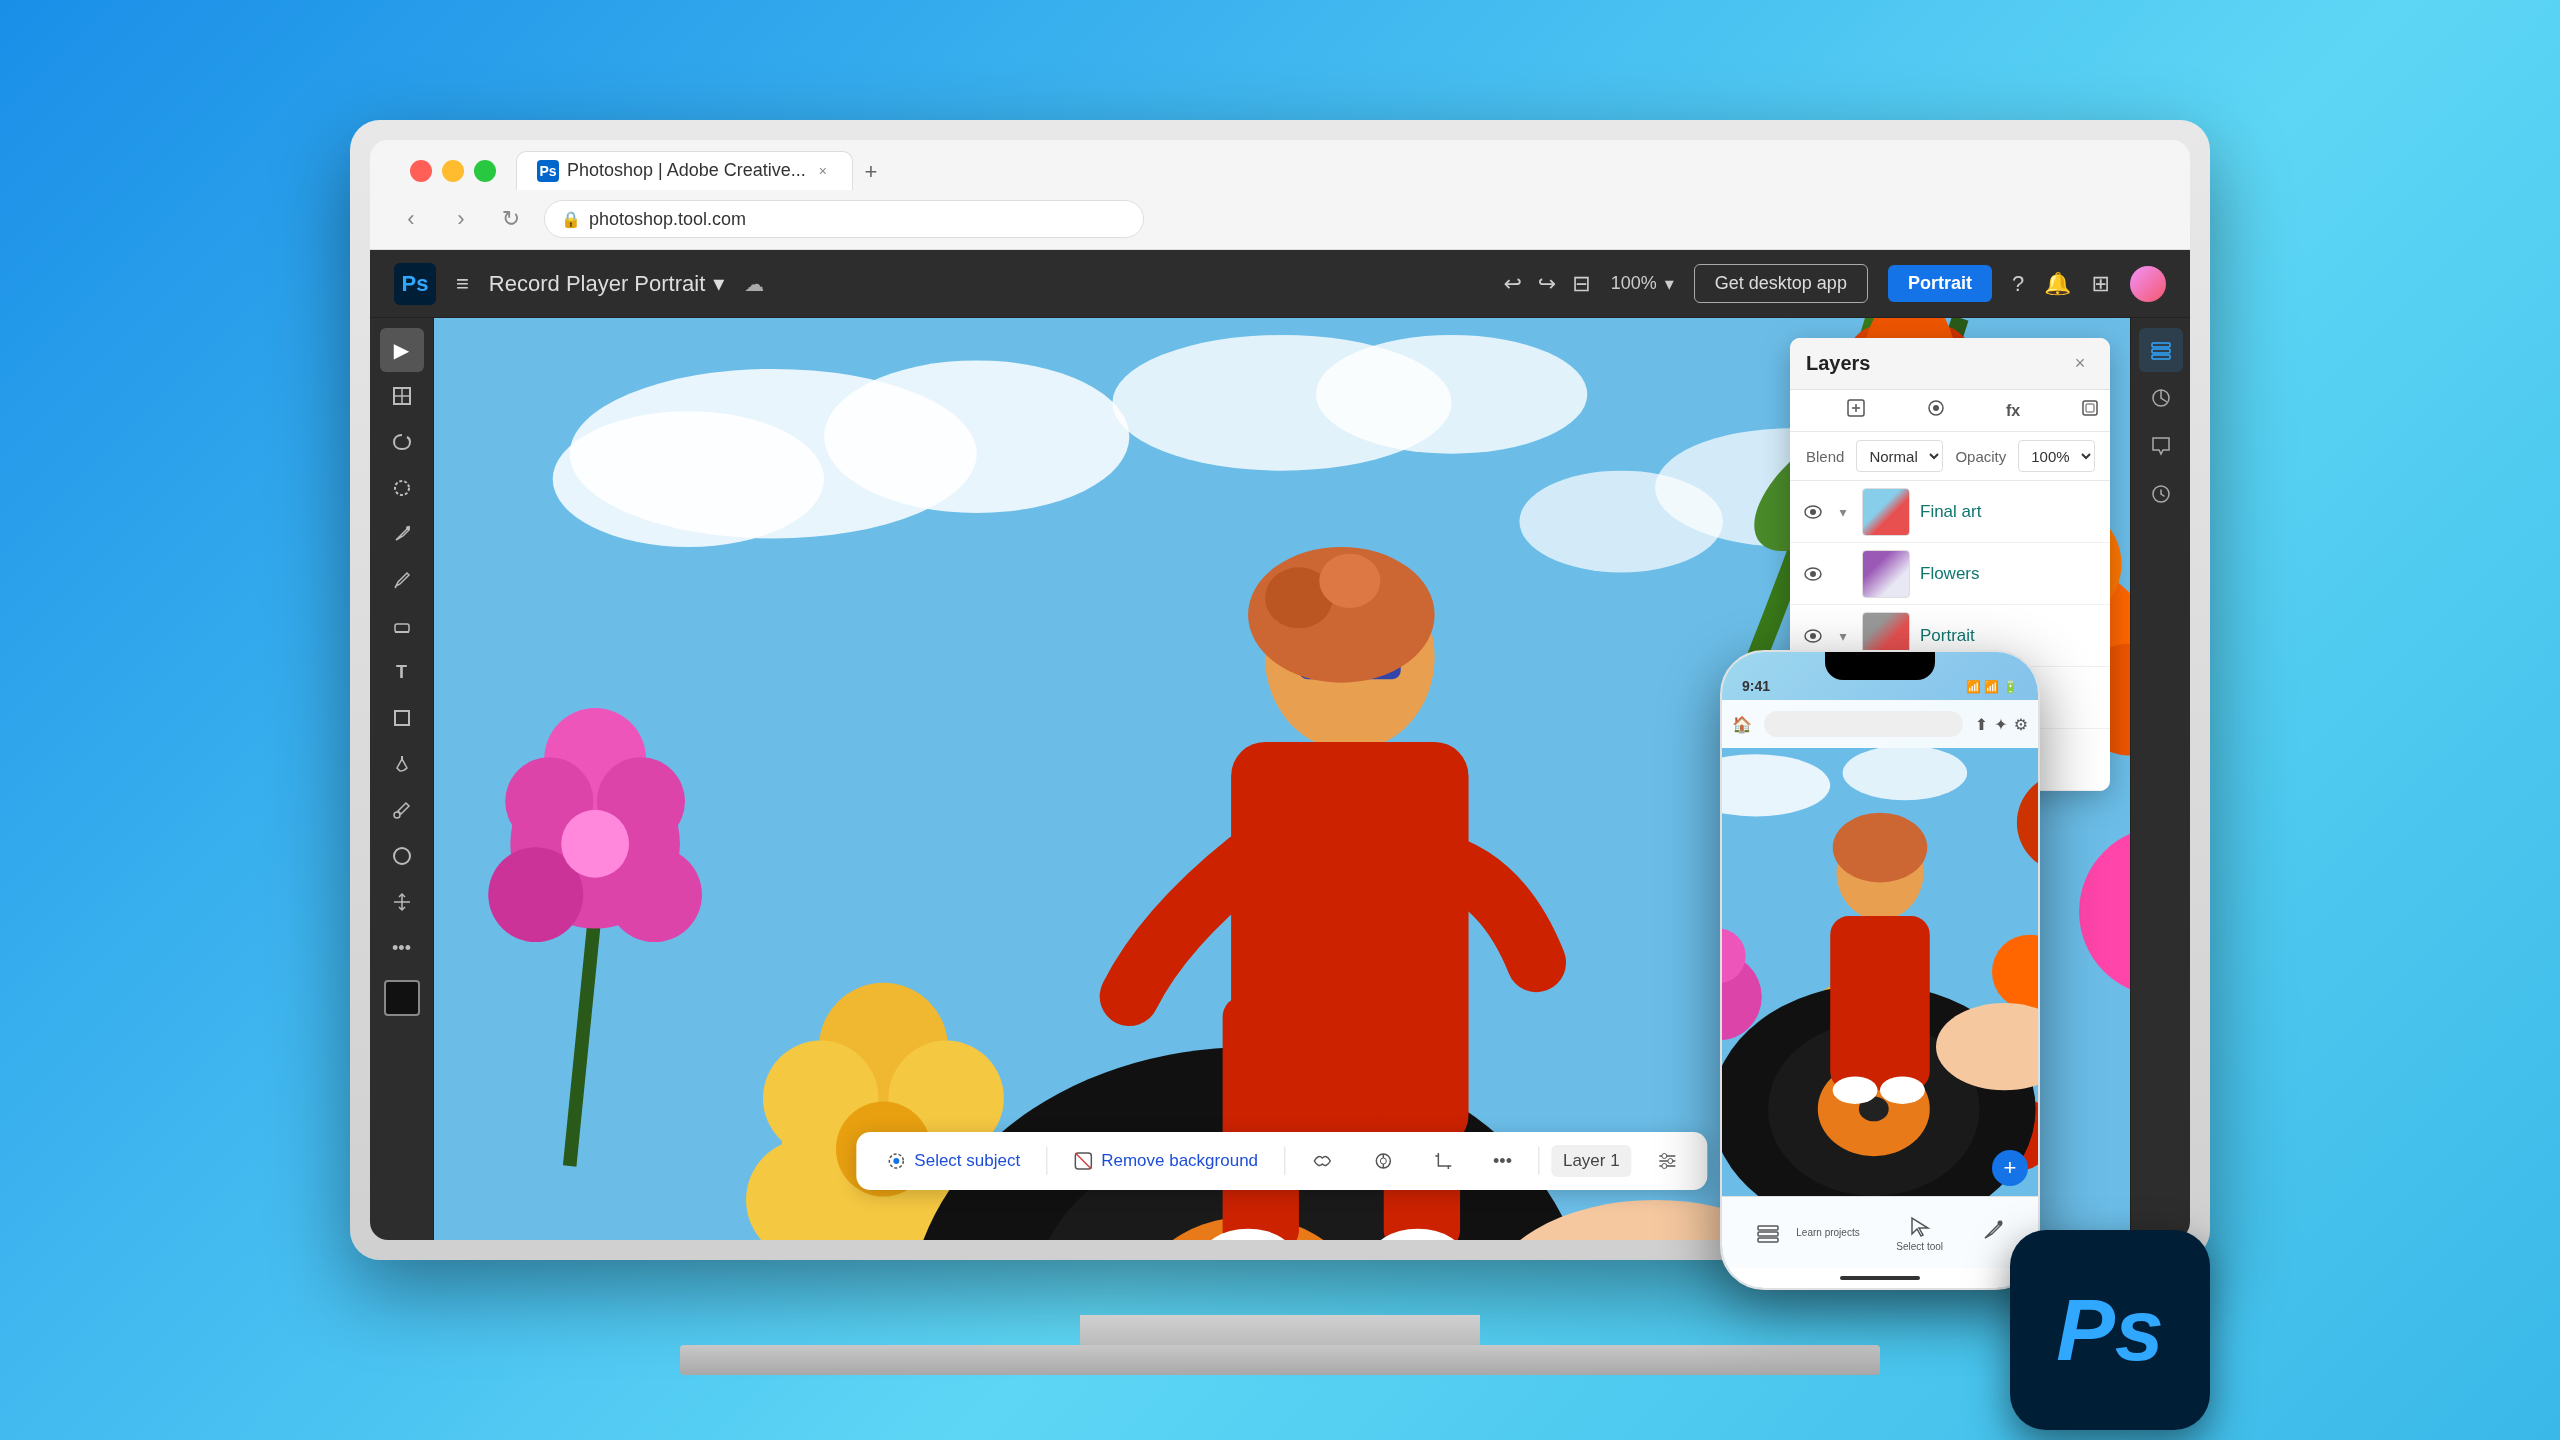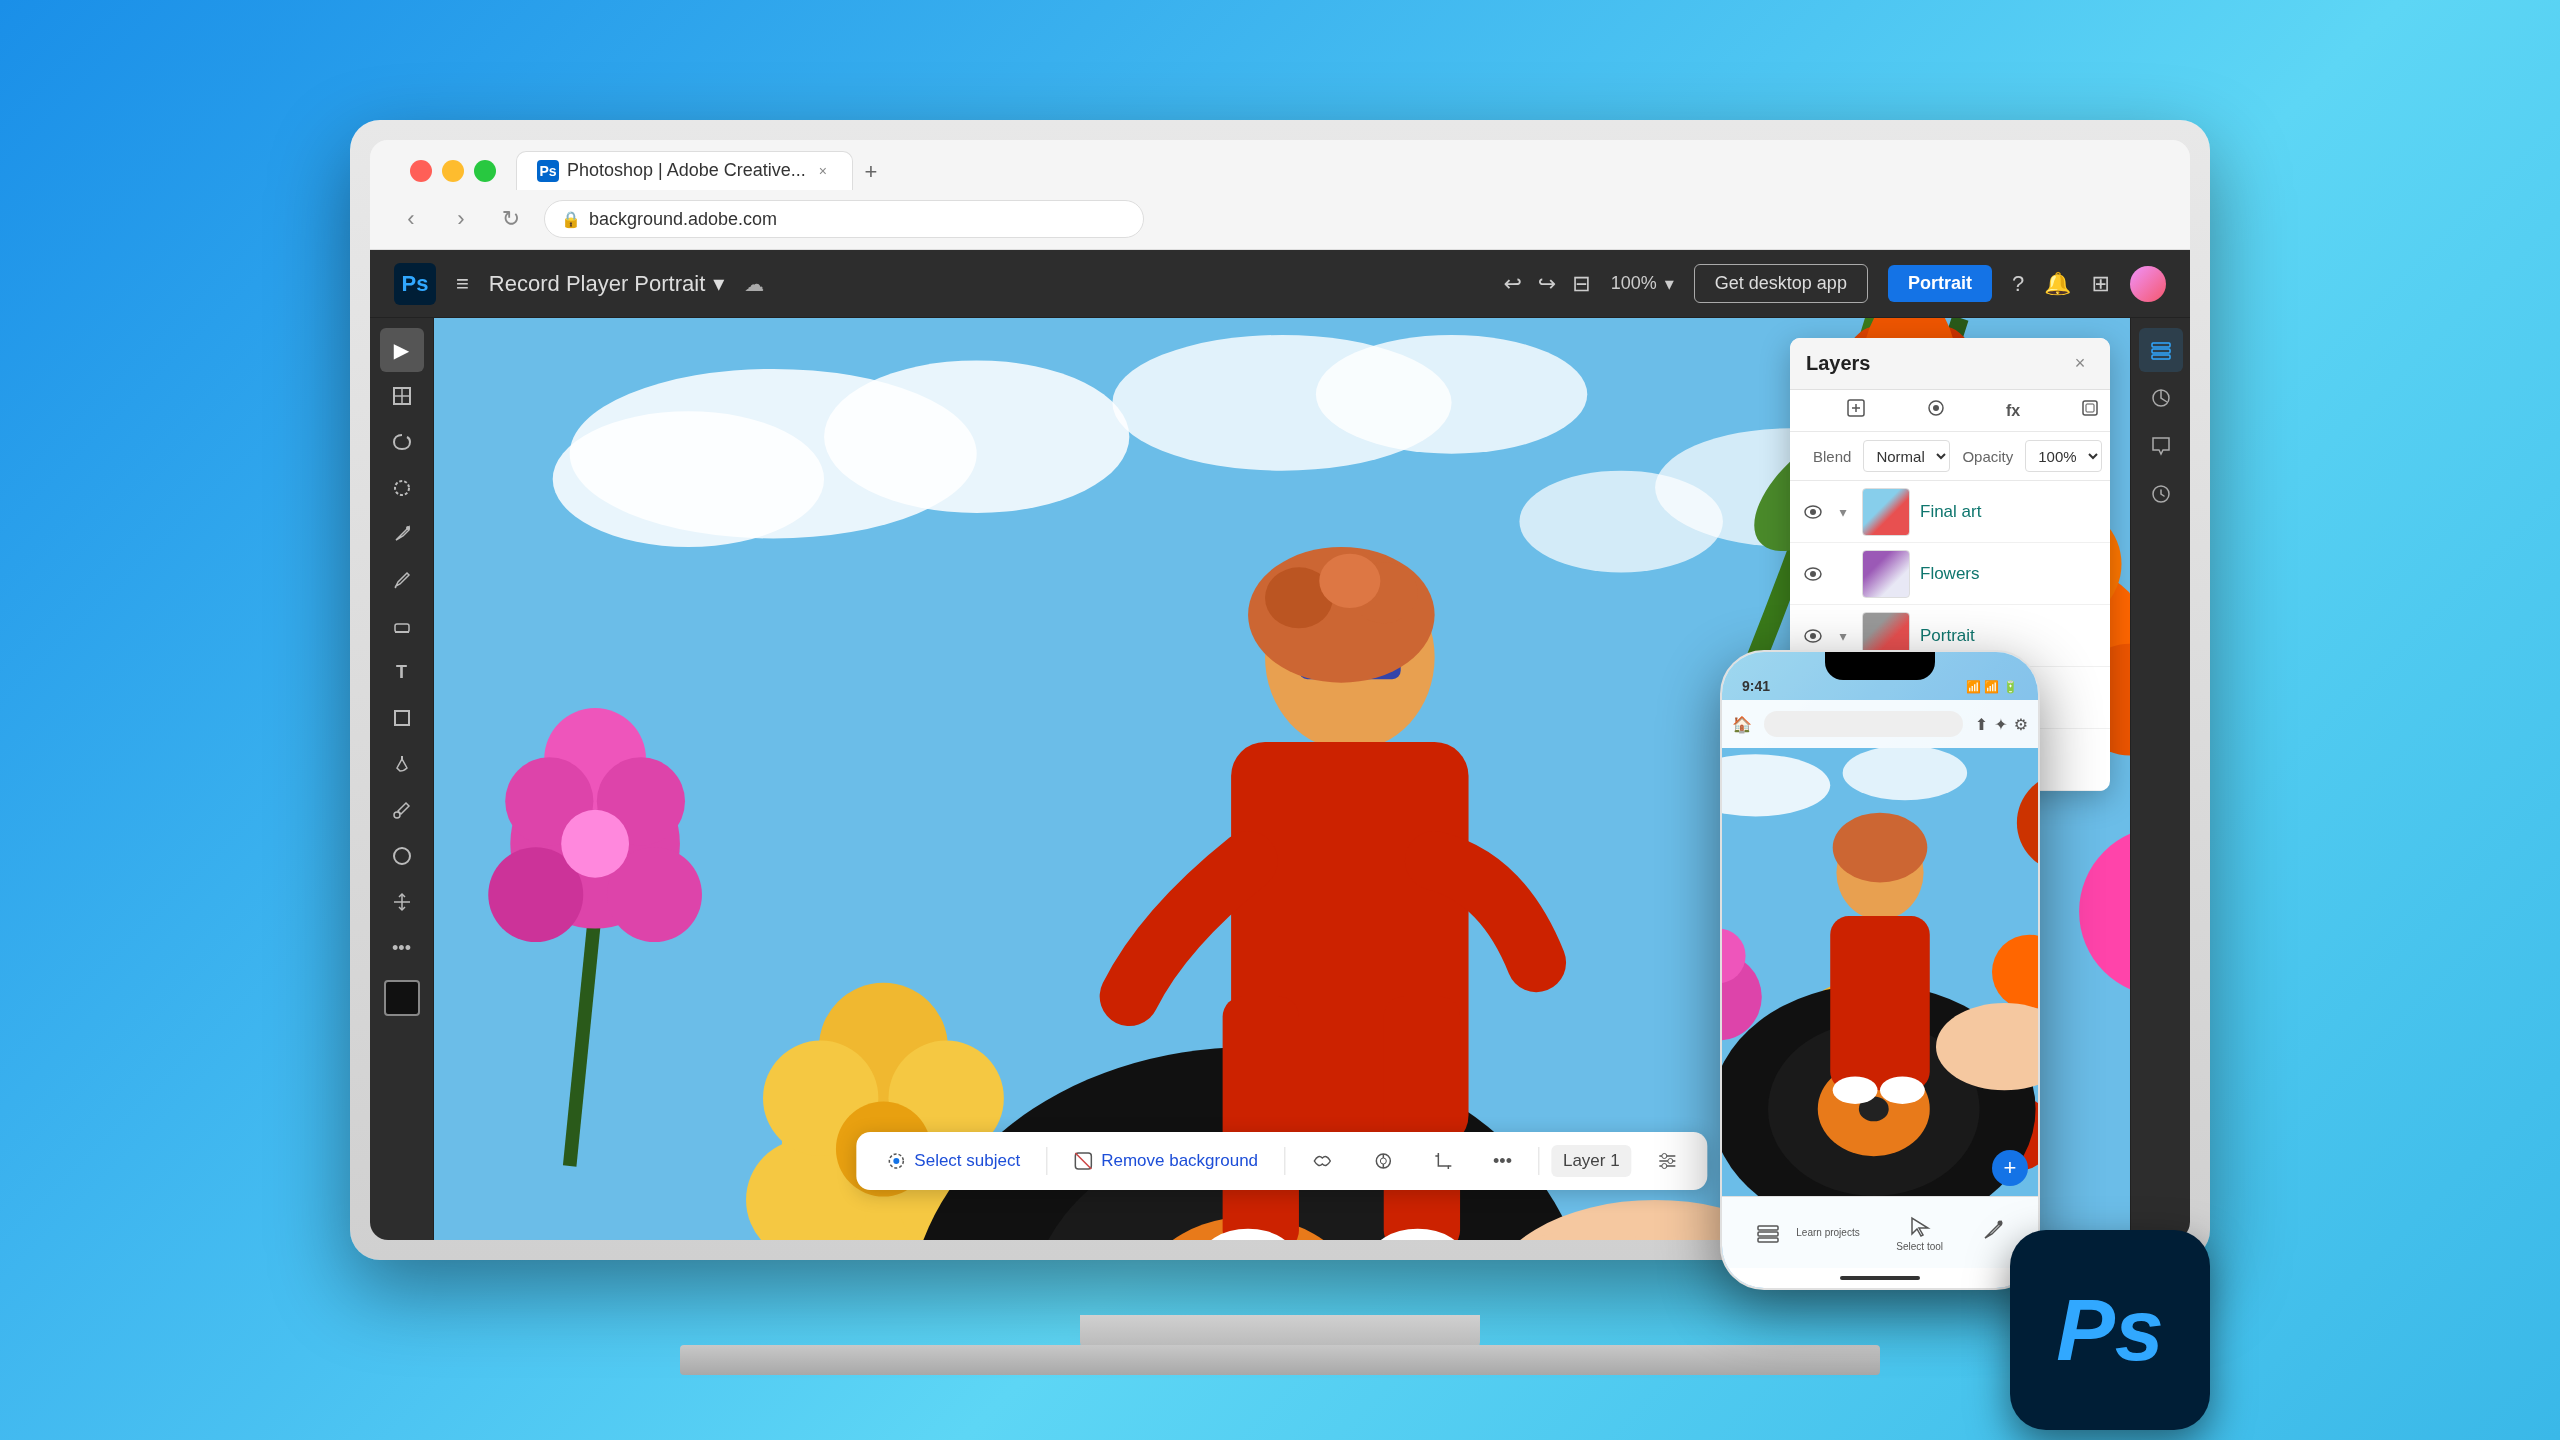--- a/index.html
+++ b/index.html
@@ -458,21 +458,21 @@
     .layer-action-icon {
       color: #555;
       font-size: 18px;
       cursor: pointer;
       margin-left: 44px;
     }
 
     .layers-blend-row {
       display: flex;
       align-items: center;
-      padding: 8px 23px;
+      padding: 8px 16px;
       gap: 12px;
       border-bottom: 1px solid #e8e8e8;
     }
 
     .blend-label {
       font-size: 15px;
       color: #666;
     }
 
     .blend-select {
@@ -671,21 +671,21 @@
               </div>
               <div class="tab-new">+</div>
             </div>
 
             <div class="browser-toolbar">
               <div class="nav-btn">‹</div>
               <div class="nav-btn">›</div>
               <div class="nav-btn">↻</div>
               <div class="address-bar">
                 <span class="address-lock">🔒</span>
-                <span style="font-size:18px;color:#333;">background.adobe.com</span>
+                <span style="font-size:18px;color:#333;">photoshop.tool.com</span>
               </div>
             </div>
           </div>
 
           <div class="ps-toolbar">
             <div class="ps-logo">Ps</div>
             <div class="ps-menu-icon">≡</div>
             <div class="ps-title">
               <span>Record Player Portrait</span>
               <span>▾</span>

